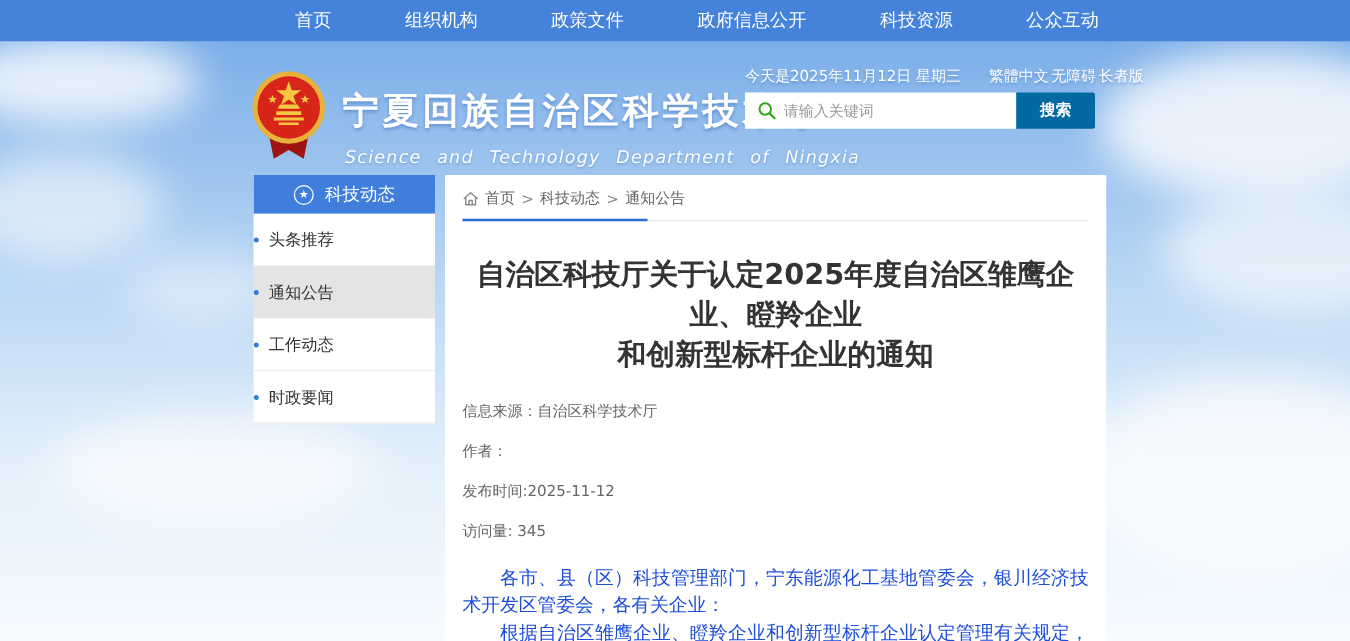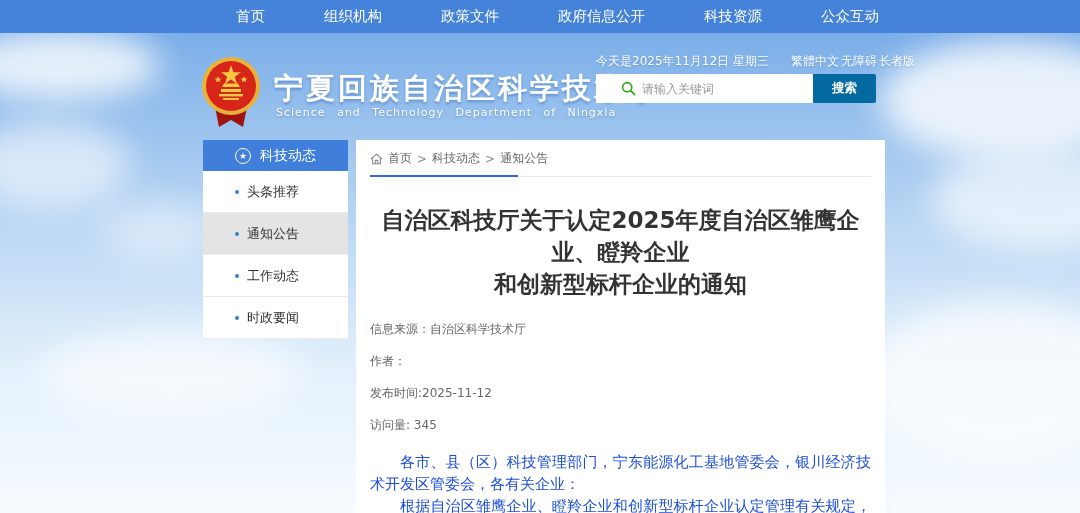--- a/index.html
+++ b/index.html
@@ -37,36 +37,37 @@
 
   
   .header { position:absolute; left:0; top:33px; width:1080px; height:100px; }
   .emblem { position:absolute; left:199px; top:22px; width:64px; height:74px; }
   .site-title {
     position:absolute; left:274px; top:36px; color:#fff; font-weight:bold;
     font-size:29px; letter-spacing:3px; white-space:nowrap;
     text-shadow:0 2px 3px rgba(25,75,160,.4);
   }
   .site-sub {
-    position:absolute; left:276px; top:73px; color:#fefefe; font-size:11px;
+    position:absolute; left:276px; top:85px; color:#fefefe; font-size:14px;
     letter-spacing:1px; word-spacing:7px; white-space:nowrap;
     text-shadow:0 1px 2px rgba(25,75,160,.35);
+    font-style:italic;
   }
   .hdr-right-line {
     position:absolute; left:596px; top:20px; width:280px;
     display:flex; align-items:flex-start; font-size:12px; color:#fff;
     text-shadow:0 1px 2px rgba(25,75,160,.3); white-space:nowrap;
   }
   .hdr-date { margin-right:22px; }
   .hdr-links { display:flex; gap:2px; }
   .hdr-links a { color:#fff; text-decoration:none; cursor:pointer; }
   .searchbar { position:absolute; left:596px; top:41px; width:262px; height:29px; }
   .search-input-wrap {
     position:absolute; left:0; top:0; width:217px; height:29px; background:#fff;
-    display:flex; align-items:center; padding-left:25px;
+    display:flex; align-items:center; padding-left:10px;
   }
   .search-input-wrap input {
     border:none; outline:none; flex:1; font-size:12px; color:#333; height:100%;
     font-family:inherit; background:transparent; margin-left:6px;
   }
   .search-input-wrap input::placeholder { color:#999; }
   .search-btn {
     position:absolute; left:217px; top:0; width:63px; height:29px;
     background:#0369a1; color:#fff; border:none; font-size:12.5px; cursor:pointer;
     font-family:inherit; border-radius:0 2px 2px 0;font-weight:bold;
@@ -76,21 +77,21 @@
   .sidebar { position:absolute; left:203px; top:140px; width:145px; background:#fff; }
   .sidebar-head {
     height:31px; background:#3f7fdb; color:#fff; display:flex; align-items:center;
     justify-content:center; gap:9px; font-size:14px;
   }
   .sb-icon {
     width:16px; height:16px; border:1.4px solid #fff; border-radius:50%;
     display:flex; align-items:center; justify-content:center; font-size:9px; color:#fff;
   }
   .sidebar-item {
-    height:42px; display:flex; align-items:center; padding-left:32px;
+    height:42px; display:flex; align-items:center; padding-left:0;
     border-bottom:1px solid #ececec; font-size:13px; color:#333; cursor:pointer;
     background:#fff;
     text-align:center;
   }
   .sidebar-item.active { background:#e4e4e4; }
   .bullet { width:4px; height:4px; border-radius:50%; background:#3a7bd5; margin-right:8px; flex:none; }
 
   
   .panel {
     position:absolute; left:356px; top:140px; width:529px; bottom:0; background:#fff;

